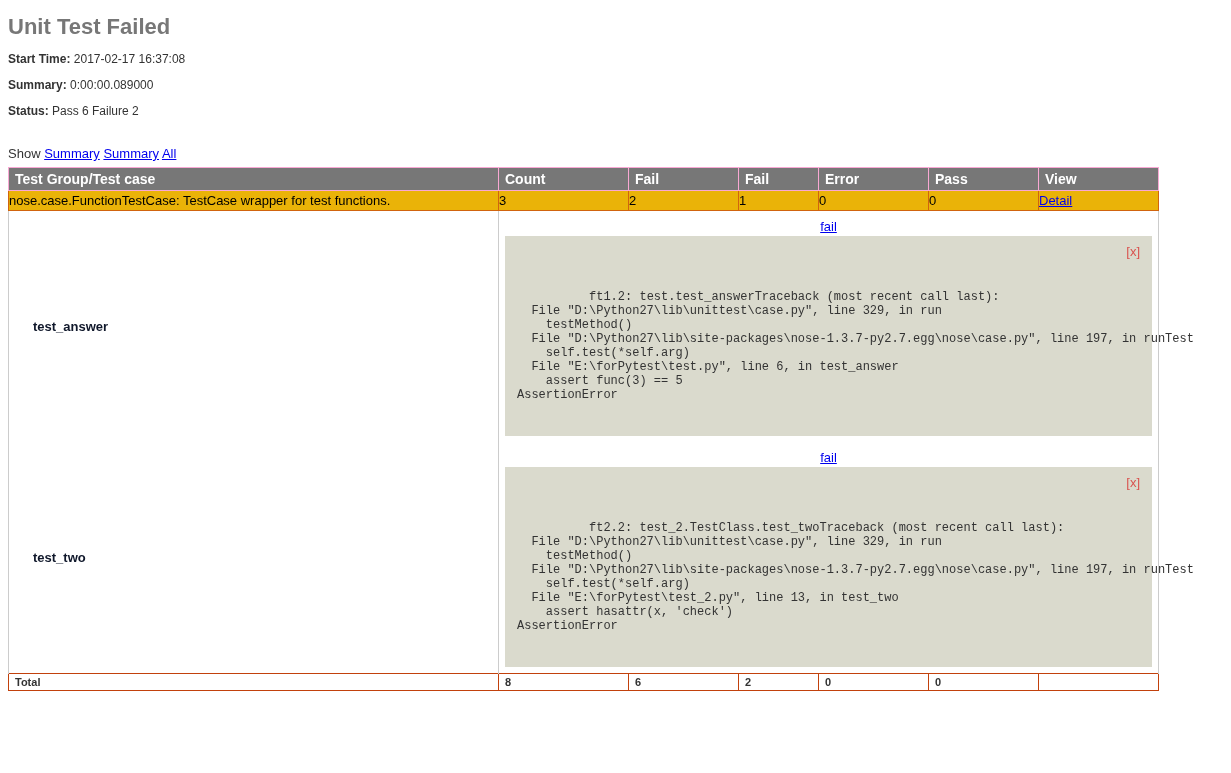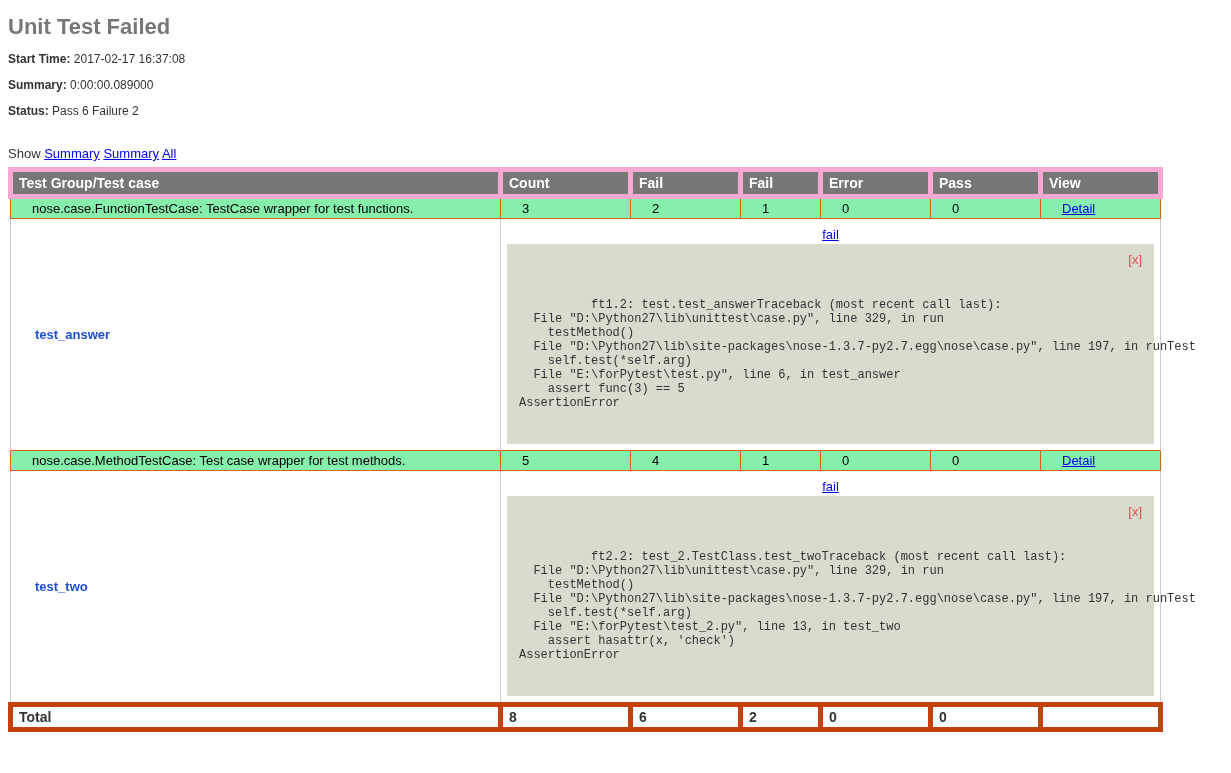--- a/index.html
+++ b/index.html
@@ -50,40 +50,40 @@
     table.report col.col-error { width: 110px; }
     table.report col.col-skip  { width: 110px; }
     table.report col.col-view  { width: 120px; }
     table.report th {
       background: #777;
       color: #fff;
       font-weight: bold;
       text-align: left;
       padding: 3px 6px;
       font-size: 14px;
-      border: 5px solid #f9a8d4;
+      border: 1px solid #f9a8d4;
     }
     table.report tr.group td {
-      background: #86efac;
+      background: #eab308;
       color: #000;
-      padding: 2px 21px;
+      padding: 2px 0;
       font-size: 13px;
       border: 1px solid #d1640e;
     }
     table.report tr.group td .link {
       color: #0000EE;
       text-decoration: underline;
     }
     table.report tr.case td {
       border-left: 1px solid #ccc;
       border-right: 1px solid #ccc;
       vertical-align: middle;
     }
     table.report td.test-name {
-      color: #1d4ed8;
+      color: #0f172a;
       font-weight: bold;
       padding: 0 6px 0 24px;
       font-size: 13px;
     }
     table.report td.detail-cell {
       padding: 6px;
     }
     .fail-link-wrap {
       text-align: center;
       padding: 2px 0;
@@ -104,24 +104,24 @@
     .traceback .close {
       position: absolute;
       top: 8px;
       right: 12px;
       color: #d9534f;
       font-family: Verdana, Arial, sans-serif;
       font-size: 13px;
       cursor: pointer;
     }
     table.report tr.total td {
-      border: 5px solid #c2410c;
+      border: 1px solid #c2410c;
       font-weight: bold;
       padding: 2px 6px;
-      font-size: 14px;
+      font-size: 11px;
     }
   </style>
 </head>
 <body>
 
 <h1>Unit Test Failed</h1>
 
 <div class="meta-row">
   <strong>Start Time:</strong>
   <span>2017-02-17 16:37:08</span>
@@ -186,29 +186,20 @@
     testMethod()
   File "D:\Python27\lib\site-packages\nose-1.3.7-py2.7.egg\nose\case.py", line 197, in runTest
     self.test(*self.arg)
   File "E:\forPytest\test.py", line 6, in test_answer
     assert func(3) == 5
 AssertionError</span>
         </div>
       </td>
     </tr>
 
-    <tr class="group">
-      <td>nose.case.MethodTestCase: Test case wrapper for test methods.</td>
-      <td>5</td>
-      <td>4</td>
-      <td>1</td>
-      <td>0</td>
-      <td>0</td>
-      <td><a class="link">Detail</a></td>
-    </tr>
     <tr class="case">
       <td class="test-name">test_two</td>
       <td class="detail-cell" colspan="6">
         <div class="fail-link-wrap">
           <a class="link">fail</a>
         </div>
         <div class="traceback">
           <span class="close">[x]</span><span>ft2.2: test_2.TestClass.test_twoTraceback (most recent call last):
   File "D:\Python27\lib\unittest\case.py", line 329, in run
     testMethod()

